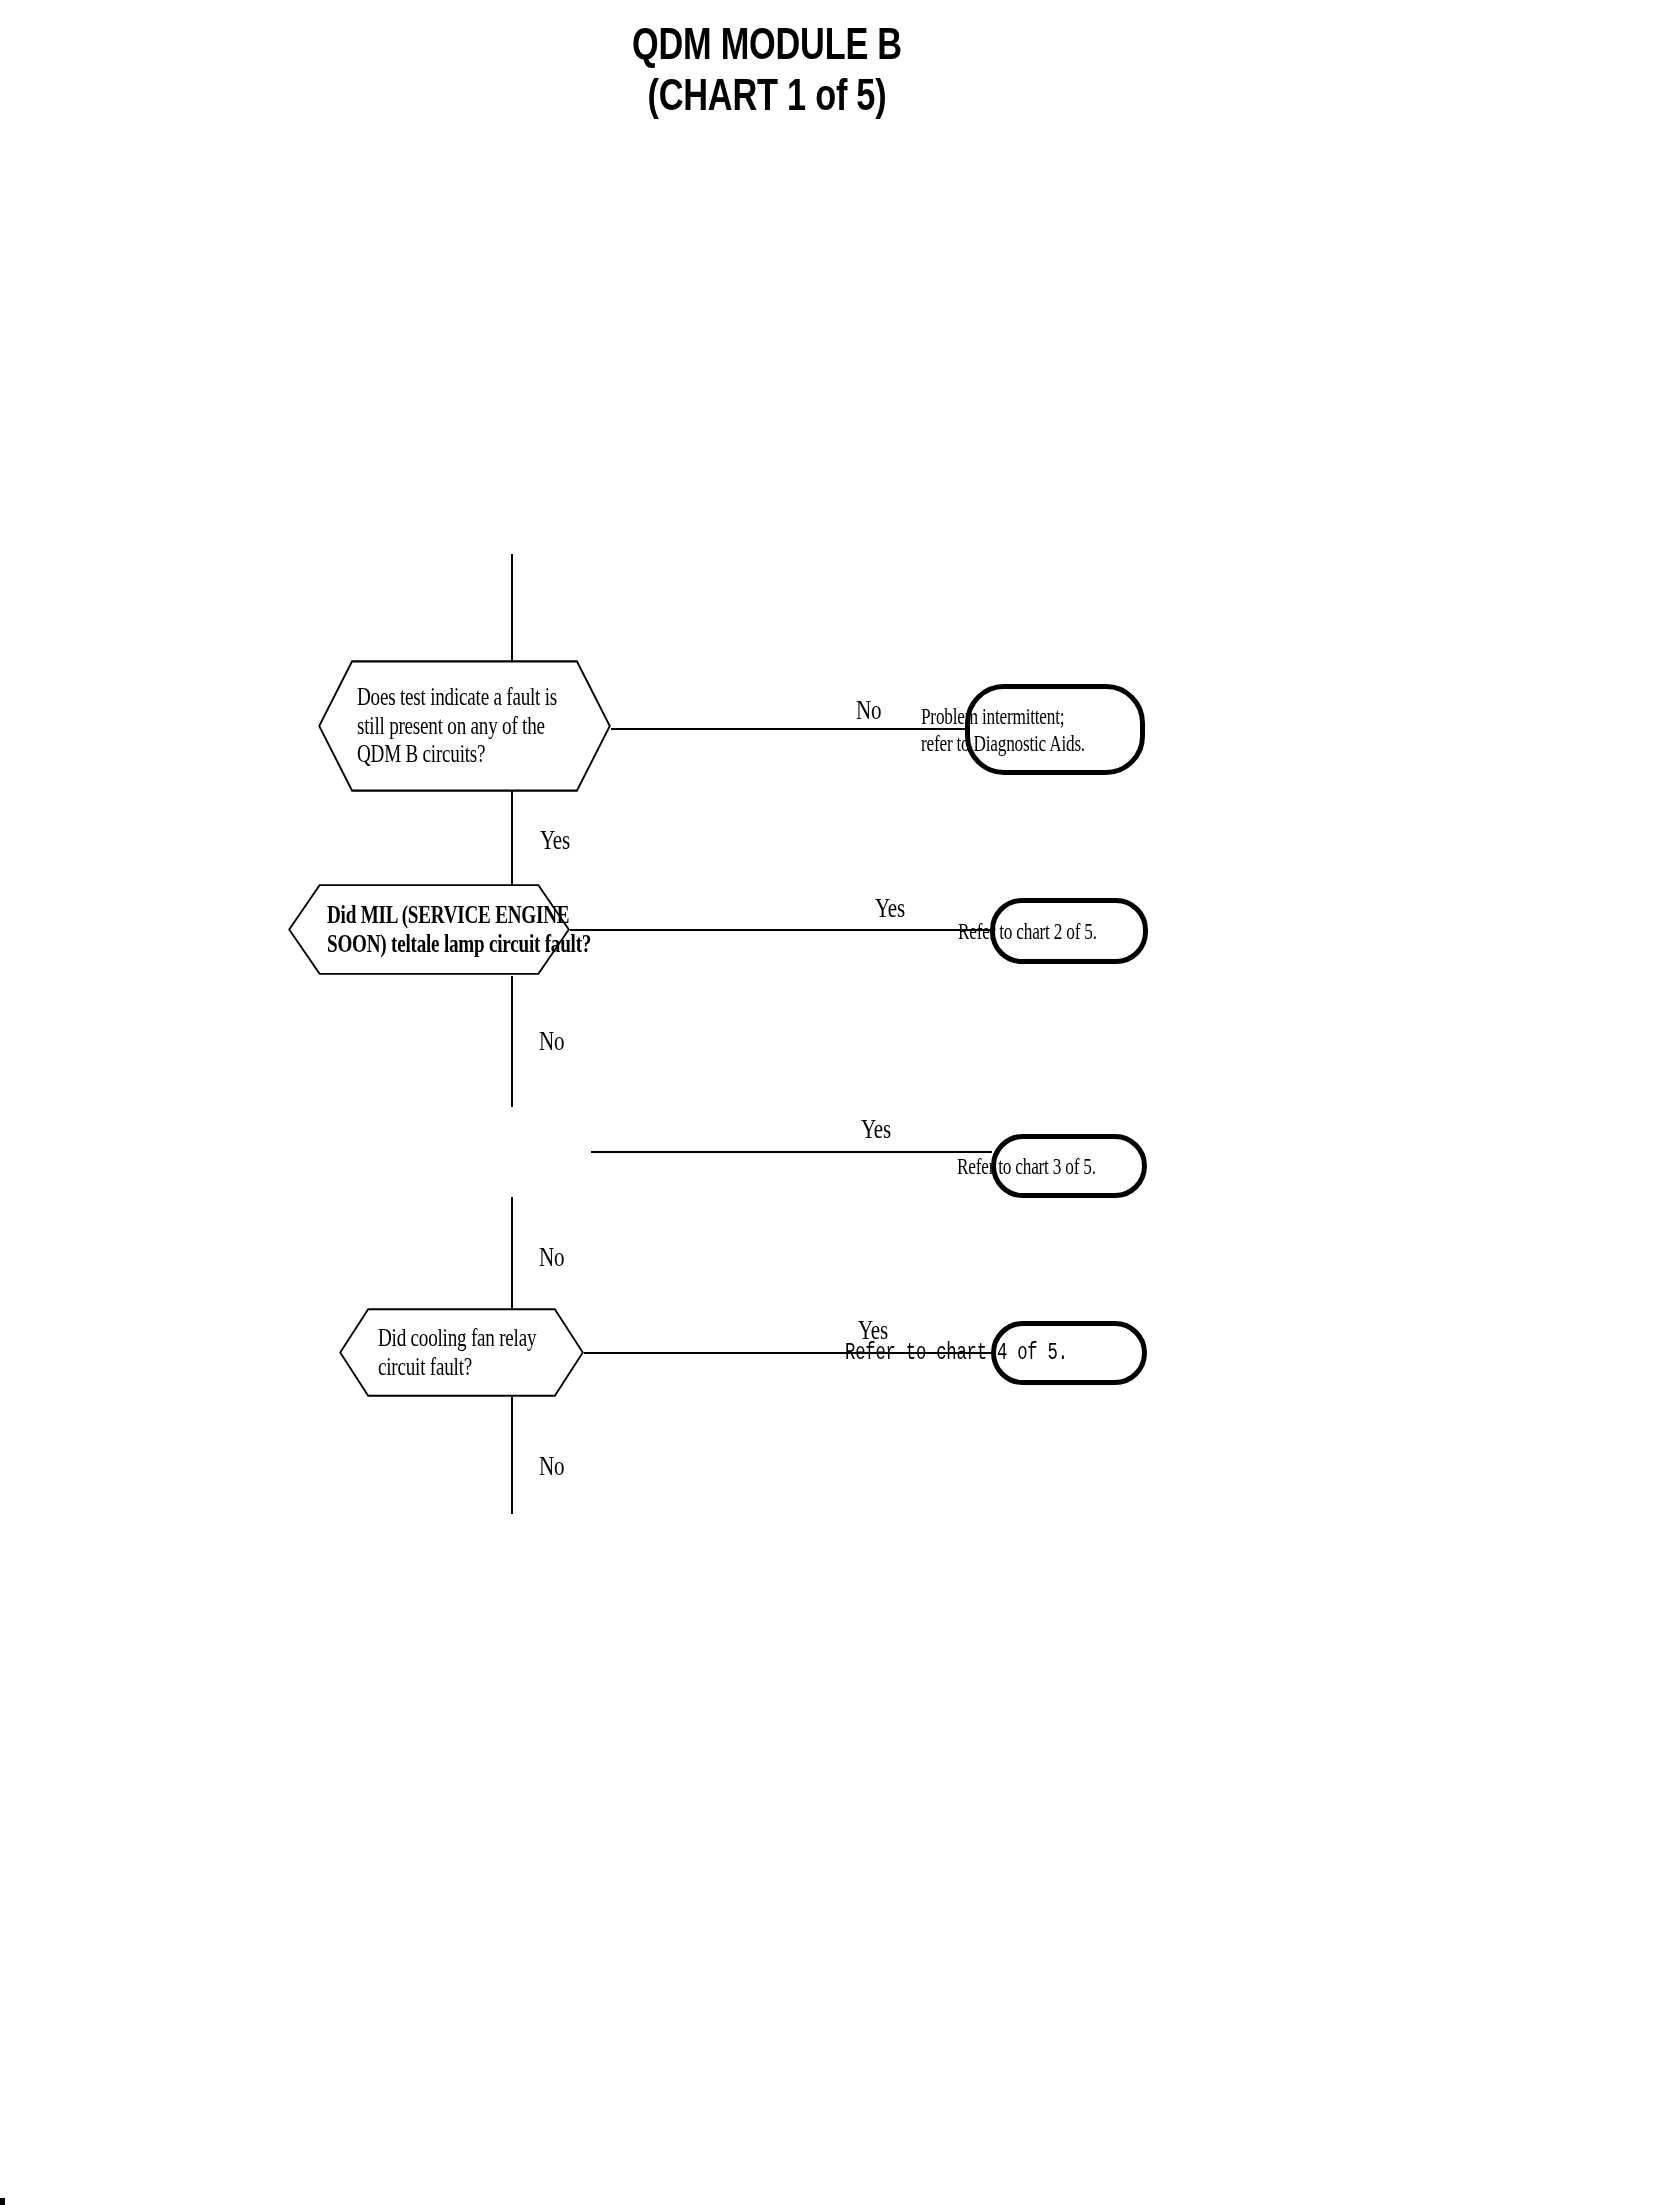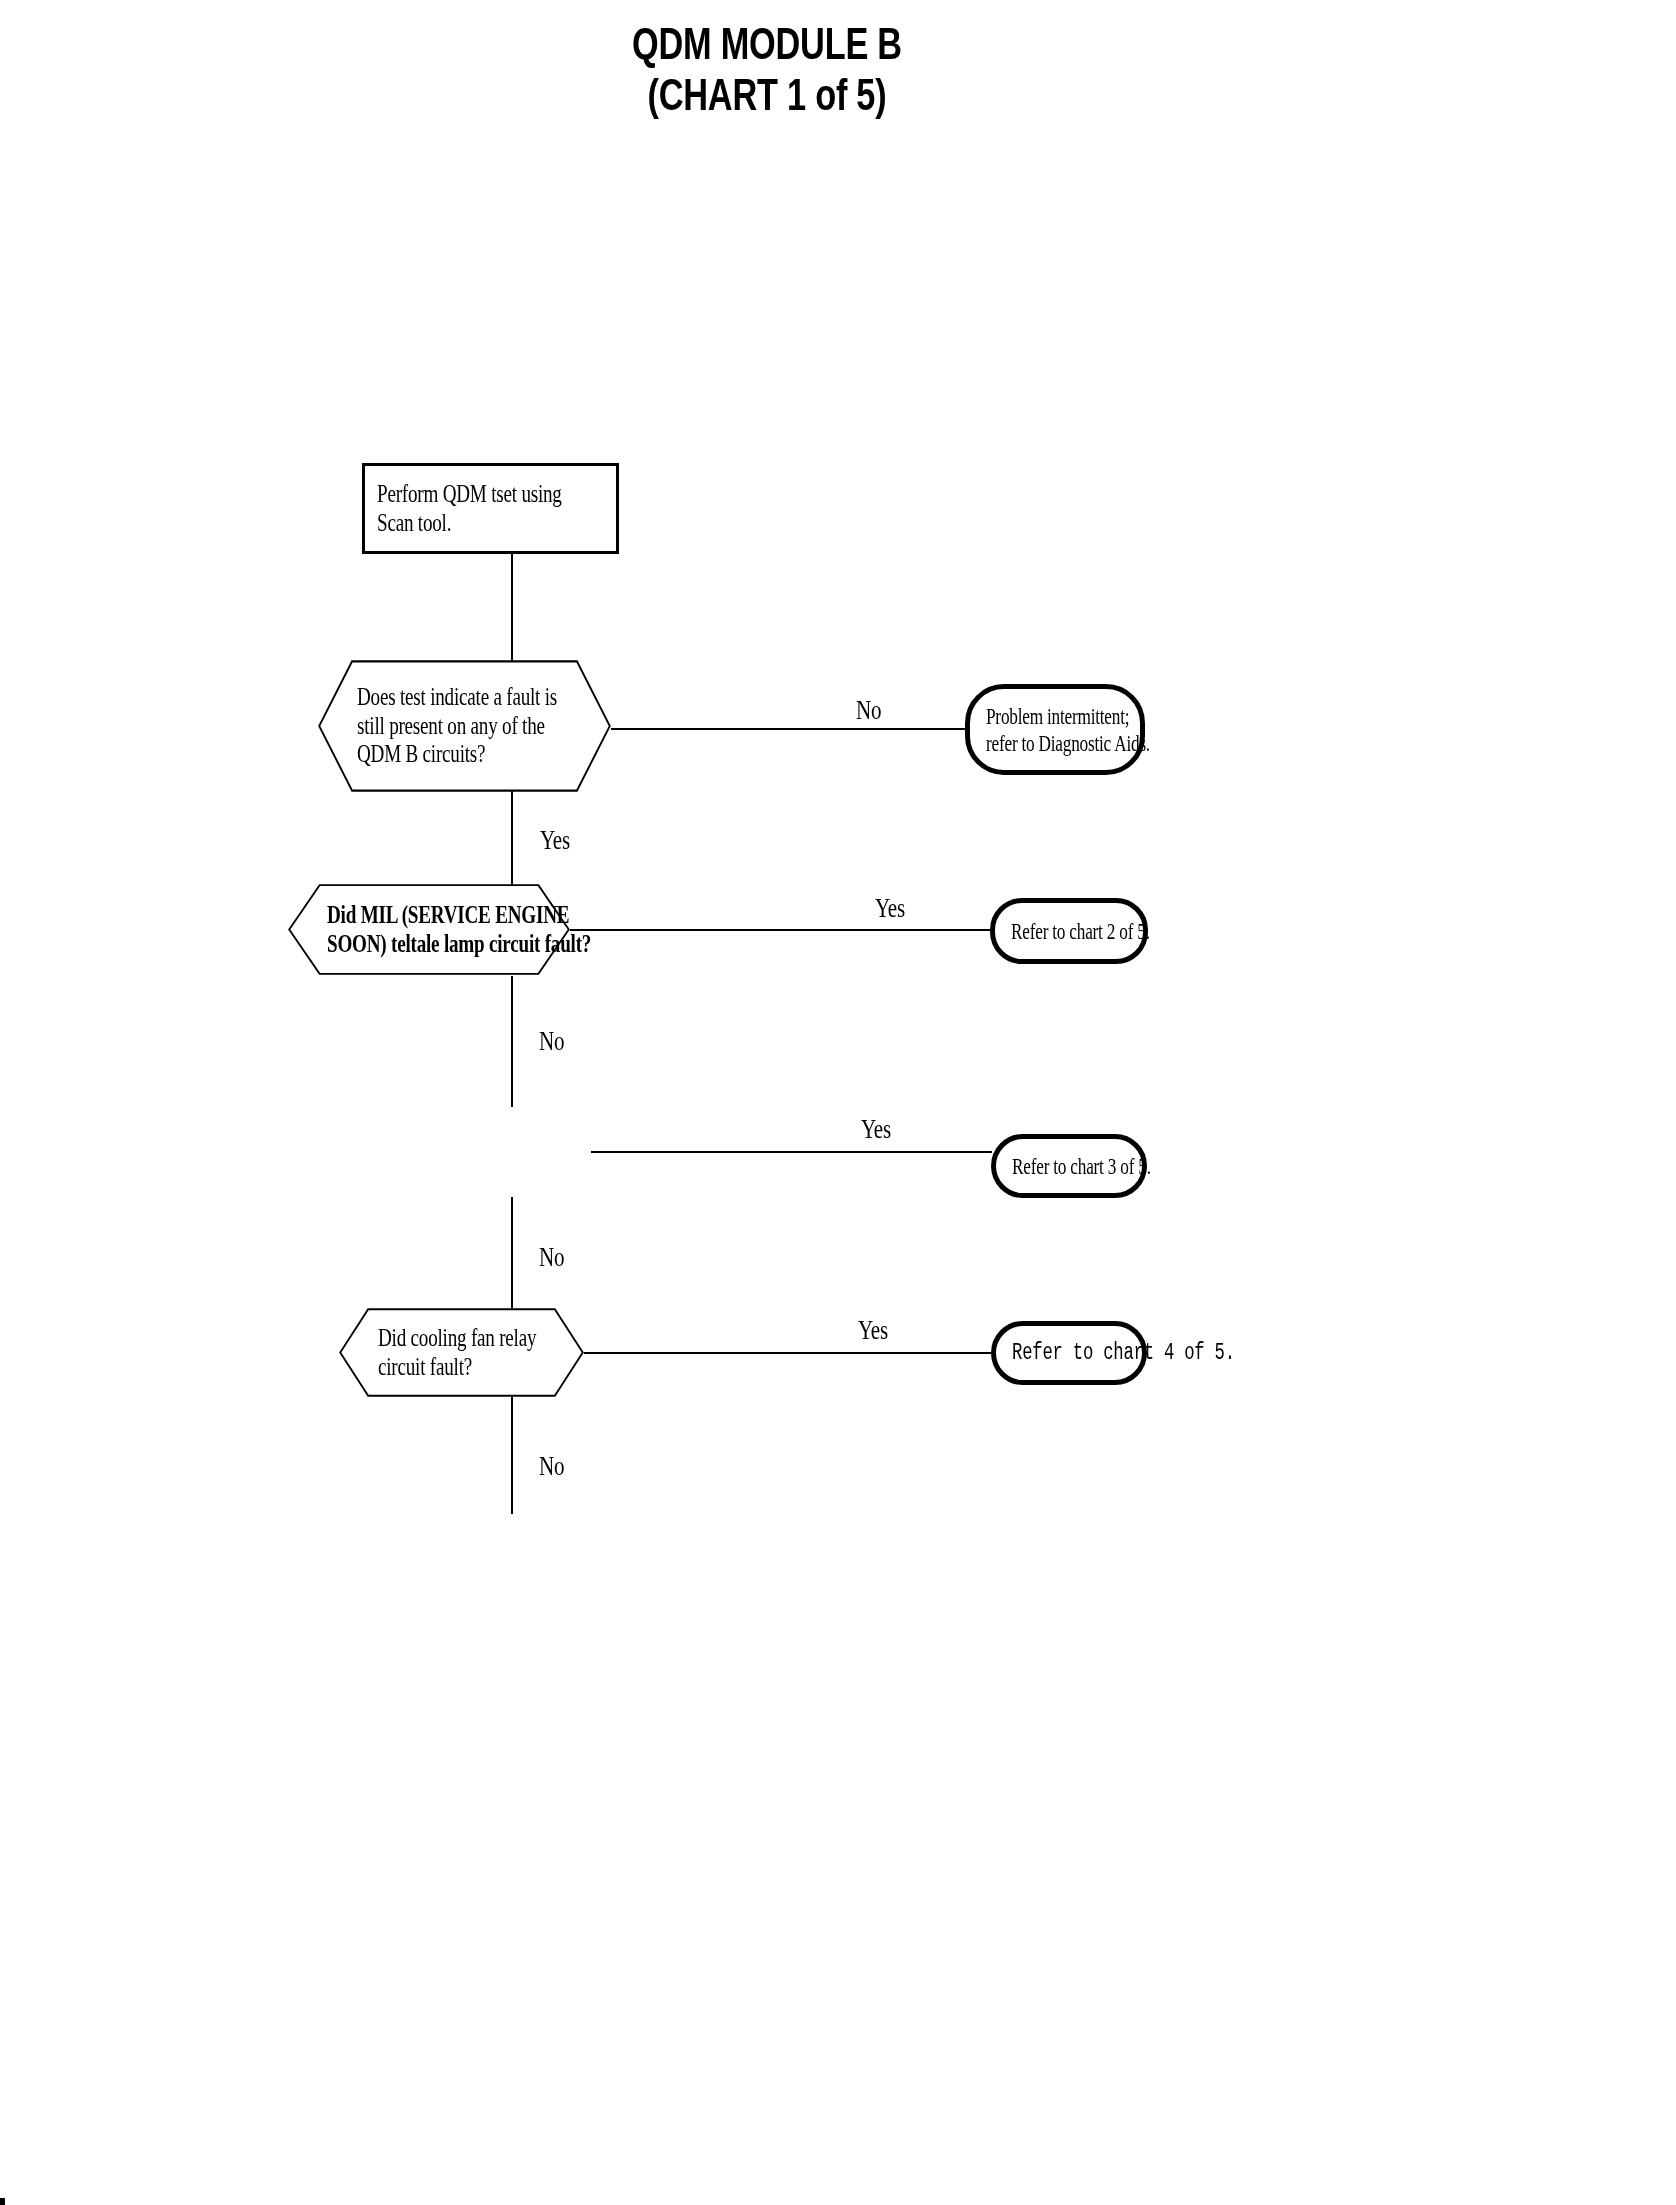--- a/index.html
+++ b/index.html
@@ -54,20 +54,21 @@
 
   
   .term-node {
     position: absolute;
     border: 5.5px solid #000;
     background: #fff;
     box-sizing: border-box;
     display: flex;
     flex-direction: column;
     justify-content: center;
+    align-items: flex-end;
   }
 
   
   .squeeze {
     transform: scaleX(0.75);
     transform-origin: 0 50%;
     letter-spacing: -0.3px;
     white-space: nowrap;
   }
   .node-text { font-size: 25.5px; line-height: 28.6px; }
@@ -110,26 +111,20 @@
 
   <div class="edge-label" style="left:856px; top:697px;"><span class="squeeze">No</span></div>
   <div class="edge-label" style="left:540px;  top:827px;"><span class="squeeze">Yes</span></div>
   <div class="edge-label" style="left:875px; top:895px;"><span class="squeeze">Yes</span></div>
   <div class="edge-label" style="left:539px;  top:1028px;"><span class="squeeze">No</span></div>
   <div class="edge-label" style="left:861px; top:1116px;"><span class="squeeze">Yes</span></div>
   <div class="edge-label" style="left:539px;  top:1244px;"><span class="squeeze">No</span></div>
   <div class="edge-label" style="left:858px; top:1317px;"><span class="squeeze">Yes</span></div>
   <div class="edge-label" style="left:539px;  top:1453px;"><span class="squeeze">No</span></div>
 
-  <div class="rect-node" style="left:362px; top:463px; width:257px; height:91px; padding-left:12px;">
-    <div class="node-text squeeze">
-      <span>Perform QDM tset using</span>
-      <span>Scan tool.</span>
-    </div>
-  </div>
 
   <div class="hex-node" style="left:318px; top:660px; width:293px; height:132px;">
     <svg viewBox="0 0 482 191" preserveAspectRatio="none">
       <polygon points="2,95.5 56,2 426,2 480,95.5 426,189 56,189"></polygon>
     </svg>
     <div class="hex-text" style="padding-left:39px;">
       <div class="node-text squeeze">
         <span>Does test indicate a fault is</span>
         <span>still present on any of the</span>
         <span>QDM B circuits?</span>

